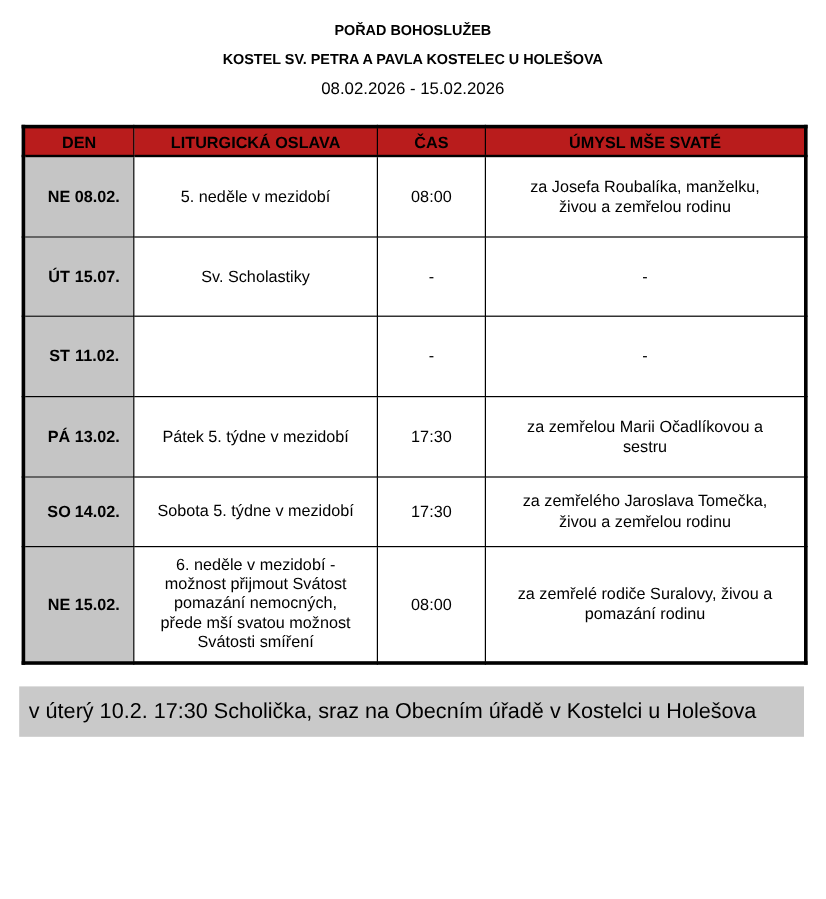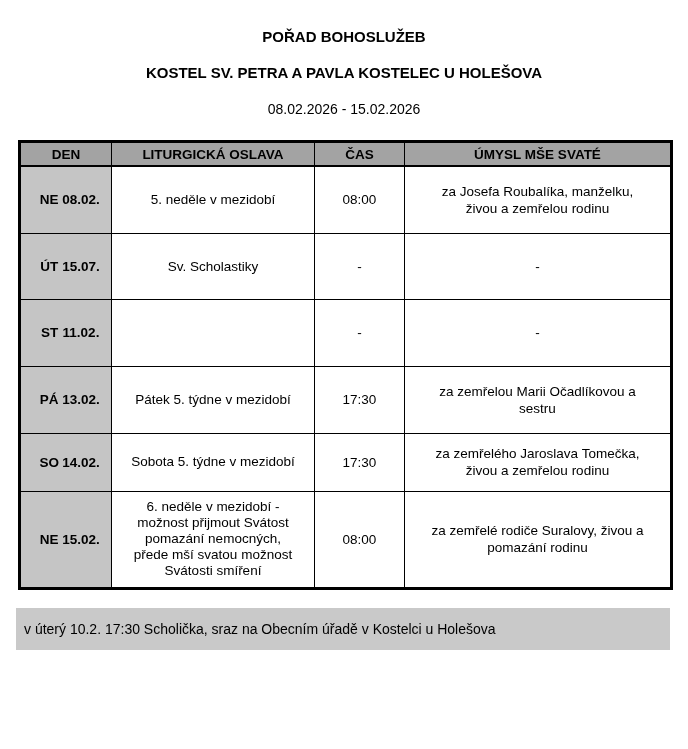--- a/index.html
+++ b/index.html
@@ -16,44 +16,44 @@
     position: relative;
     width: 688px;
     height: 749px;
     overflow: hidden;
   }
   .heading-block {
     padding-top: 11px;
     text-align: center;
   }
   .title-line {
-    font-size: 15px;
+    font-size: 12px;
     font-weight: bold;
     line-height: 20px;
-    margin: 16px;
+    margin: 4px;
   }
   .date-line {
     font-size: 14px;
     font-weight: normal;
     line-height: 20px;
     margin: 0;
   }
   table.schedule {
     border-collapse: collapse;
     table-layout: fixed;
     width: 652px;
     margin: 21px 0 0 18px;
     border: 3px solid #000000;
   }
   col.c-day   { width: 92px; }
   col.c-osl   { width: 203px; }
   col.c-cas   { width: 90px; }
   col.c-umysl { width: 267px; }
   .schedule th {
-    background: #a3a3a3;
+    background: #b91c1c;
     border: 1px solid #000000;
     border-bottom: 2px solid #000000;
     font-size: 13.5px;
     font-weight: bold;
     height: 20px;
     padding: 1px 2px;
     text-align: center;
   }
   .schedule td {
     border: 1px solid #000000;
@@ -76,21 +76,21 @@
   td.tight { line-height: 16px; padding-left: 4px; padding-right: 4px; }
   .note-bar {
     margin: 18px 0 0 16px;
     width: 654px;
     height: 42px;
     background: #c9c9c9;
     display: flex;
     align-items: center;
     box-sizing: border-box;
     padding-left: 8px;
-    font-size: 14px;
+    font-size: 18px;
   }
 </style>
 </head>
 <body>
 
 <div class="page">
 
   <div class="heading-block">
     <div class="title-line">POŘAD BOHOSLUŽEB</div>
     <div class="title-line">KOSTEL SV. PETRA A PAVLA KOSTELEC U HOLEŠOVA</div>

